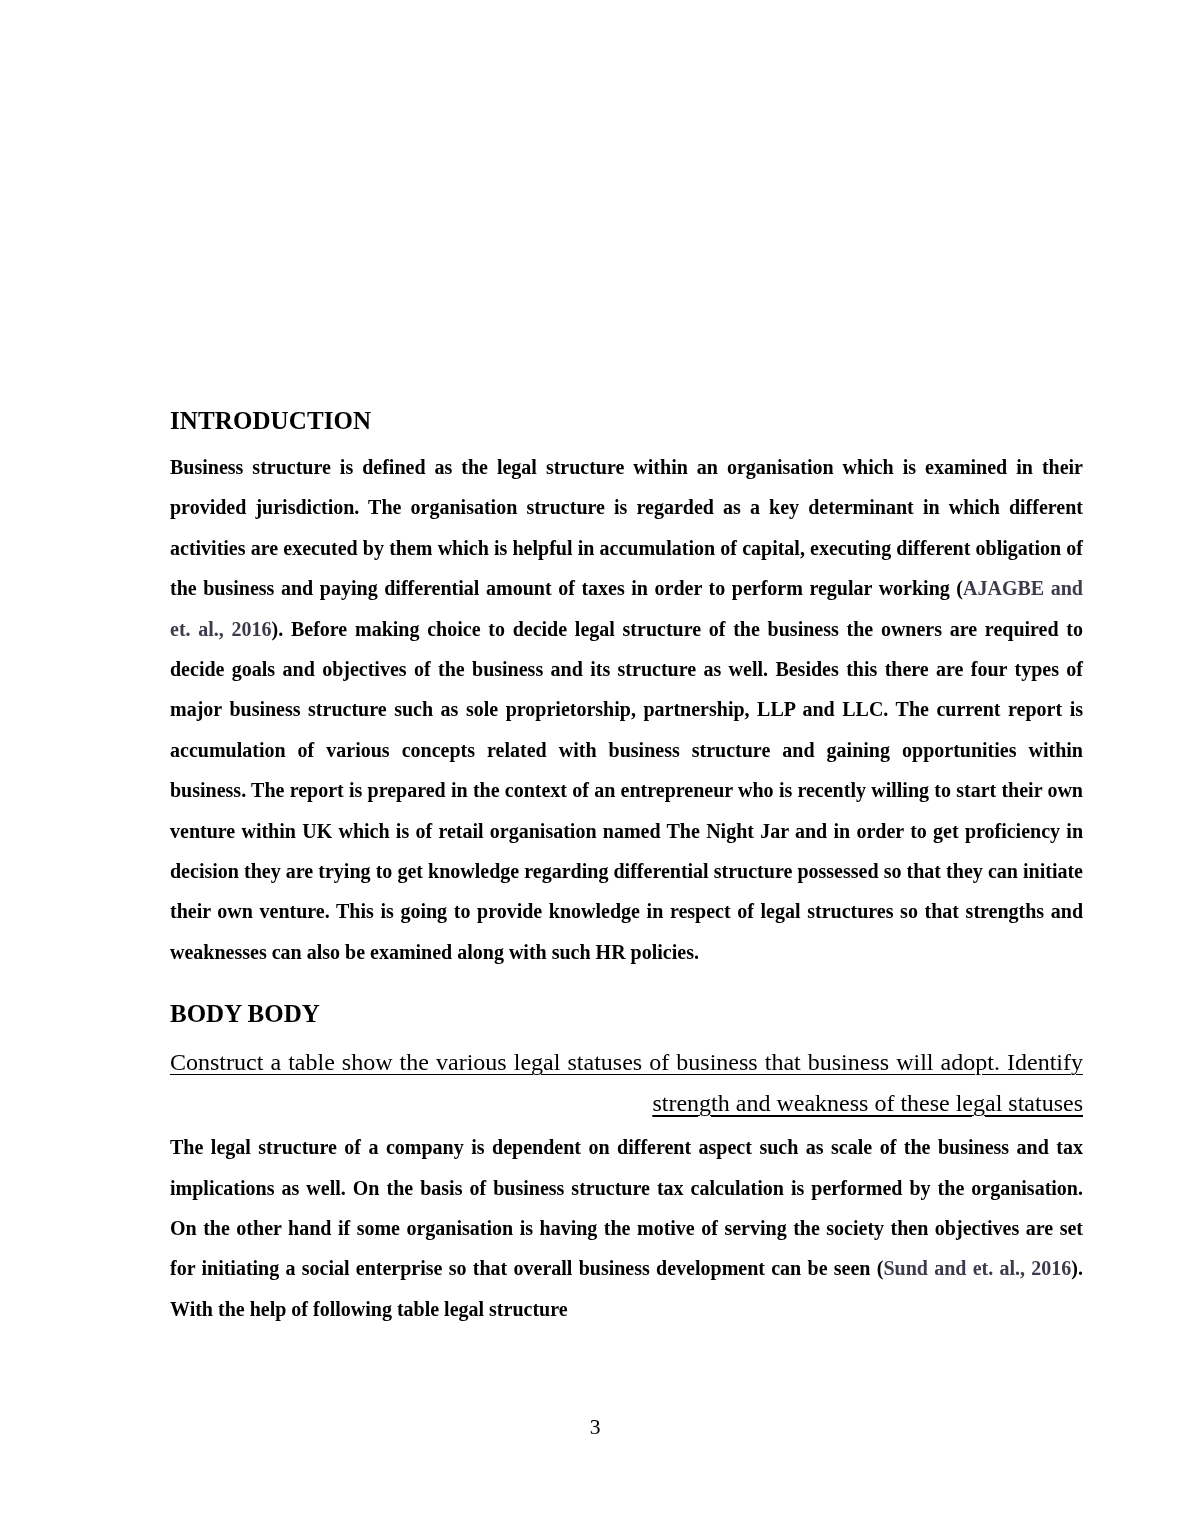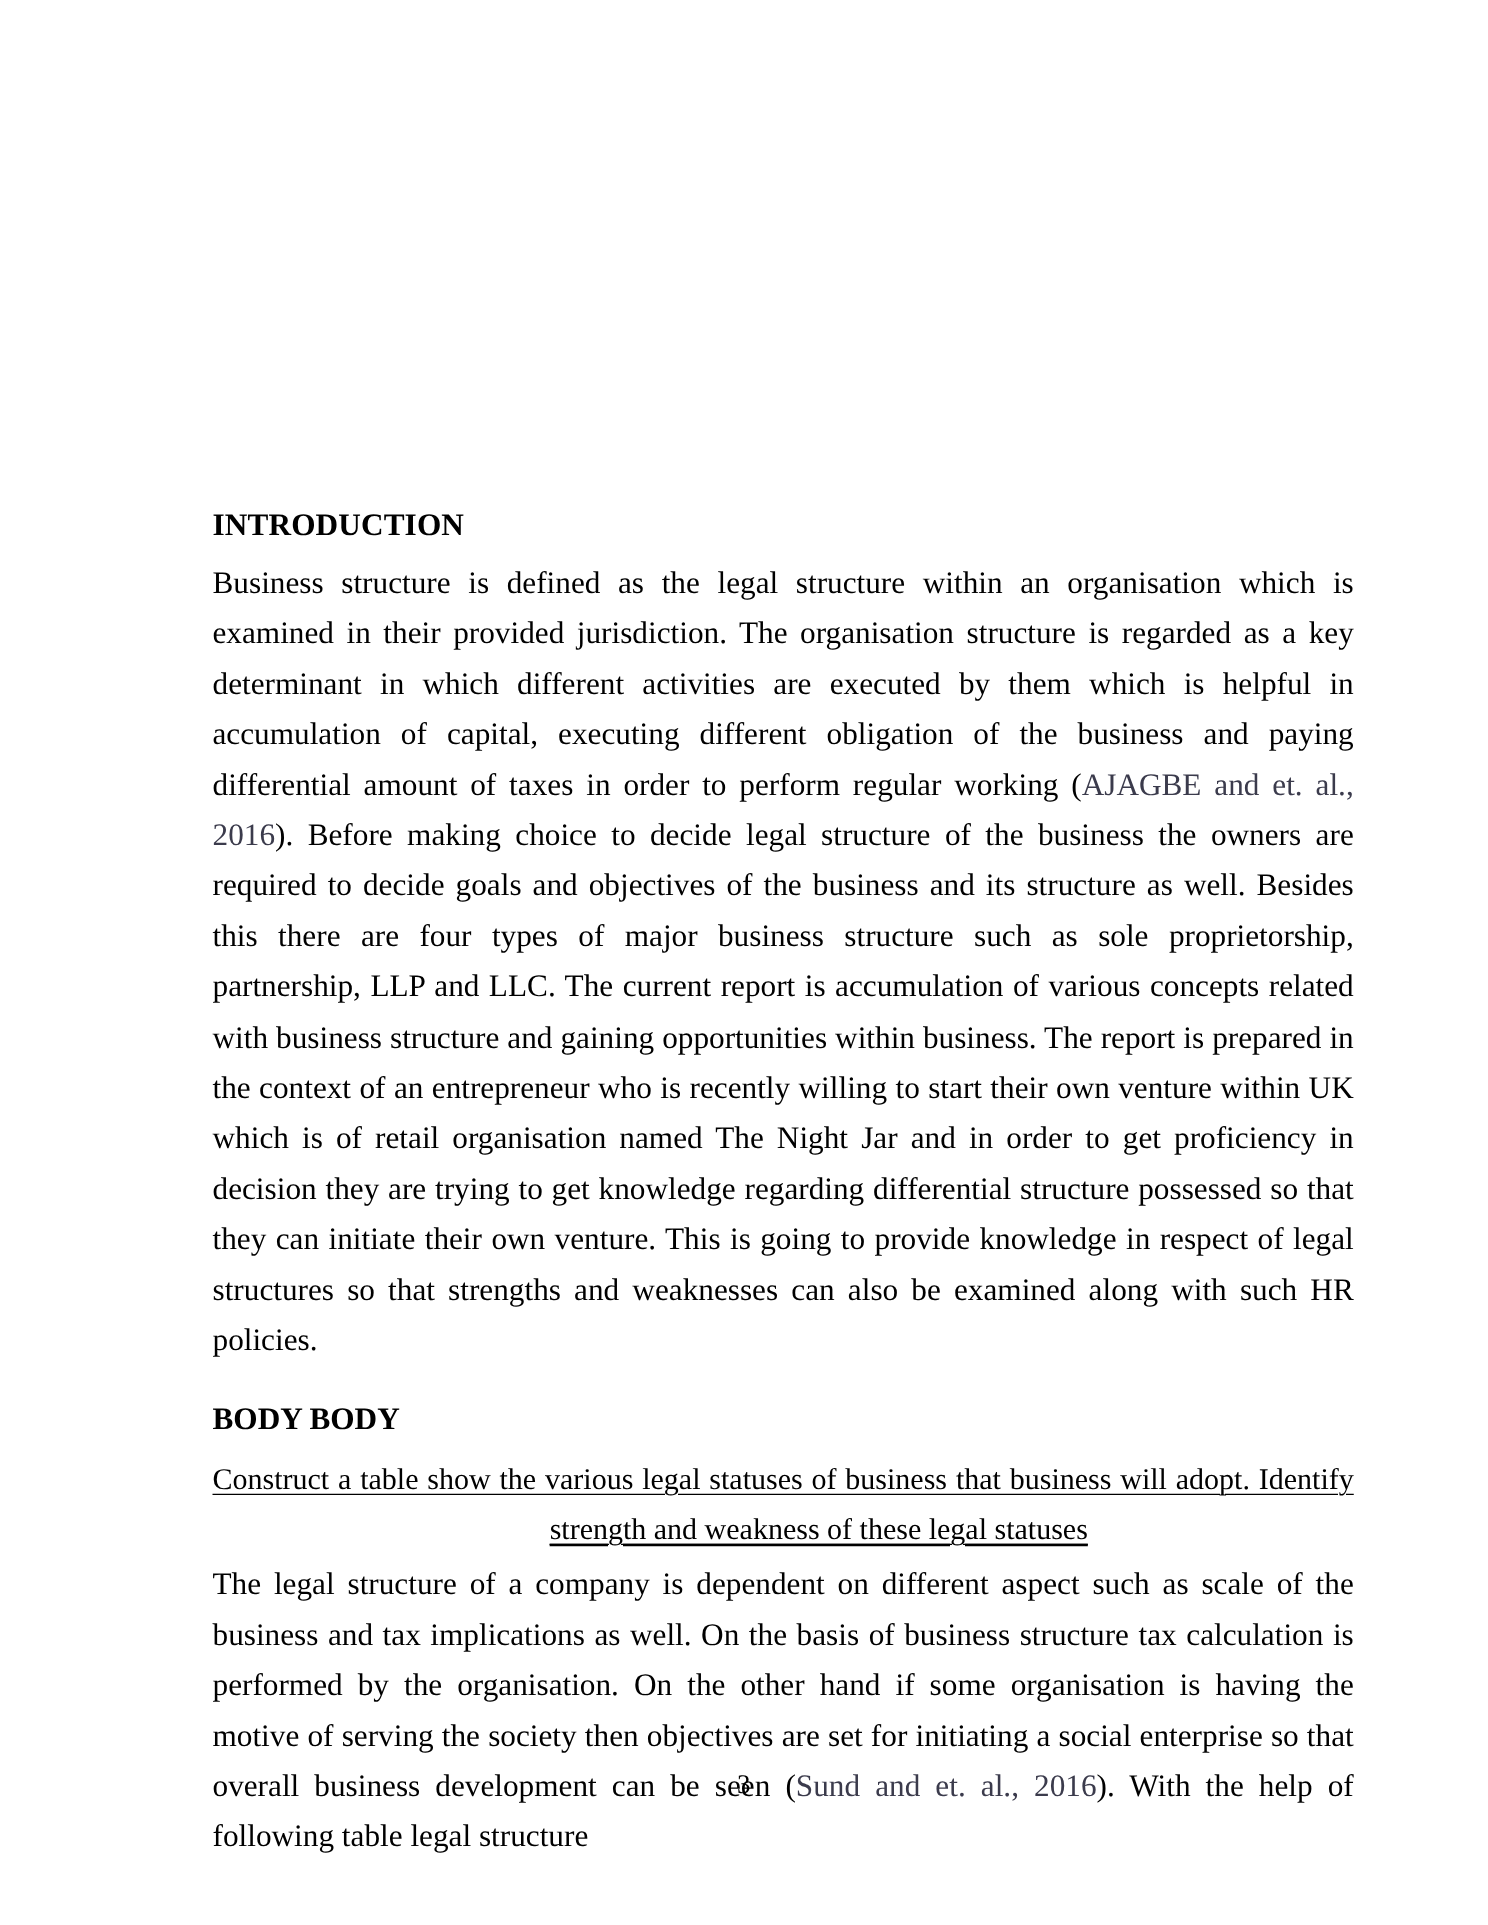--- a/index.html
+++ b/index.html
@@ -33,26 +33,27 @@
     margin: 0 0 6px 0;
     letter-spacing: 0.1px;
   }
   .heading-mainbody {
     font-size: 25px;
     font-weight: bold;
     line-height: 40px;
     margin: 22px 0 8px 0;
   }
   p.body-par {
-    font-size: 25px;
+    font-size: 20px;
     line-height: 40.4px;
     text-align: justify;
     text-justify: inter-word;
     margin: 0;
     hyphens: none;
+    font-weight: bold;
   }
   p.body-par.second {
     margin-top: 4px;
   }
   .cite {
     color: #3b3b4c;
   }
   .subheading {
     font-size: 24px;
     line-height: 40.4px;
@@ -67,21 +68,21 @@
     text-decoration: underline;
     text-underline-offset: 4px;
     text-decoration-thickness: 1px;
   }
   .subheading .line-b {
     display: block;
     padding-left: 57px;
     text-decoration: underline;
     text-underline-offset: 4px;
     text-decoration-thickness: 1px;
-    text-align: center;
+    text-align: right;
   }
   .subheading .line-b span {
     text-decoration: underline;
     text-underline-offset: 4px;
   }
   .page-number {
     position: absolute;
     left: 0;
     right: 0;
     top: 1412px;

